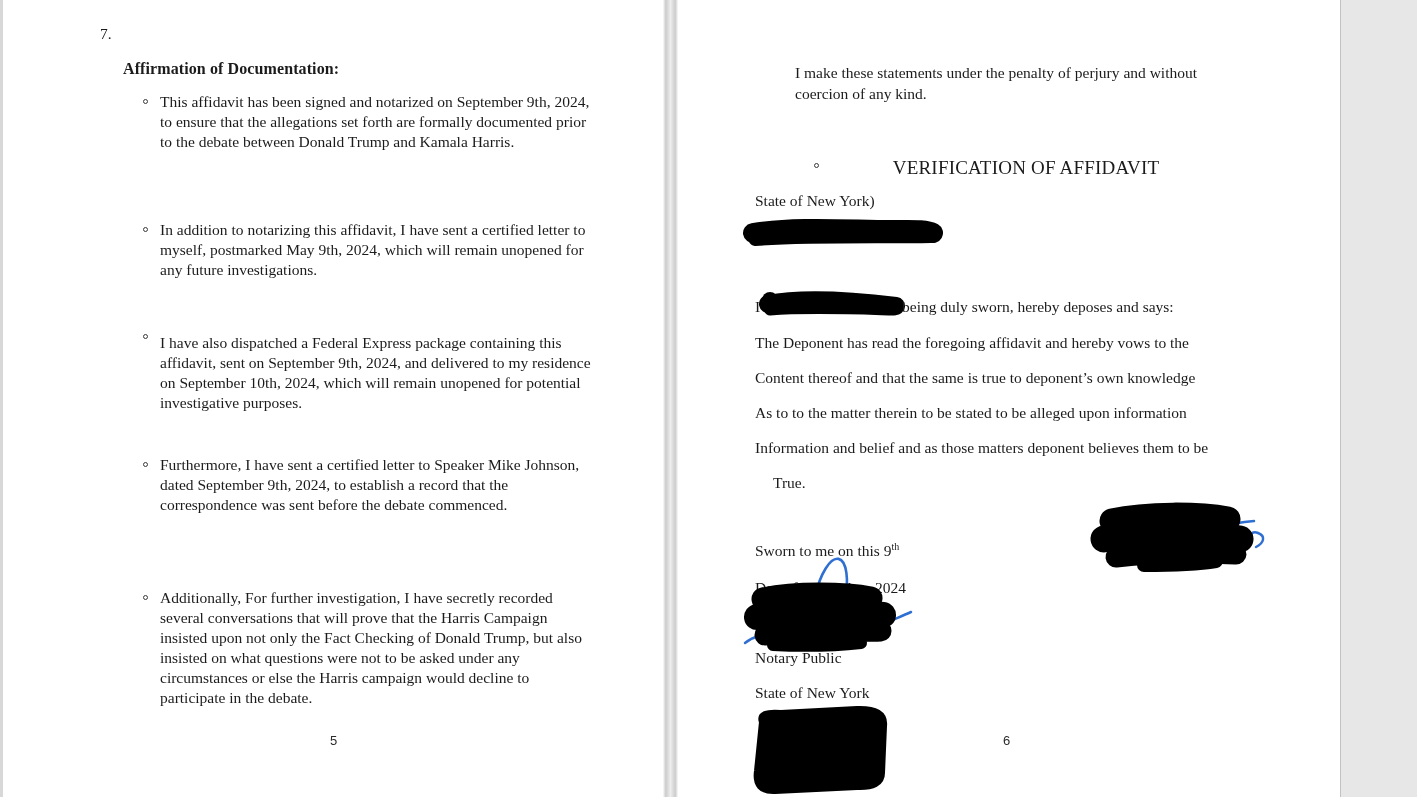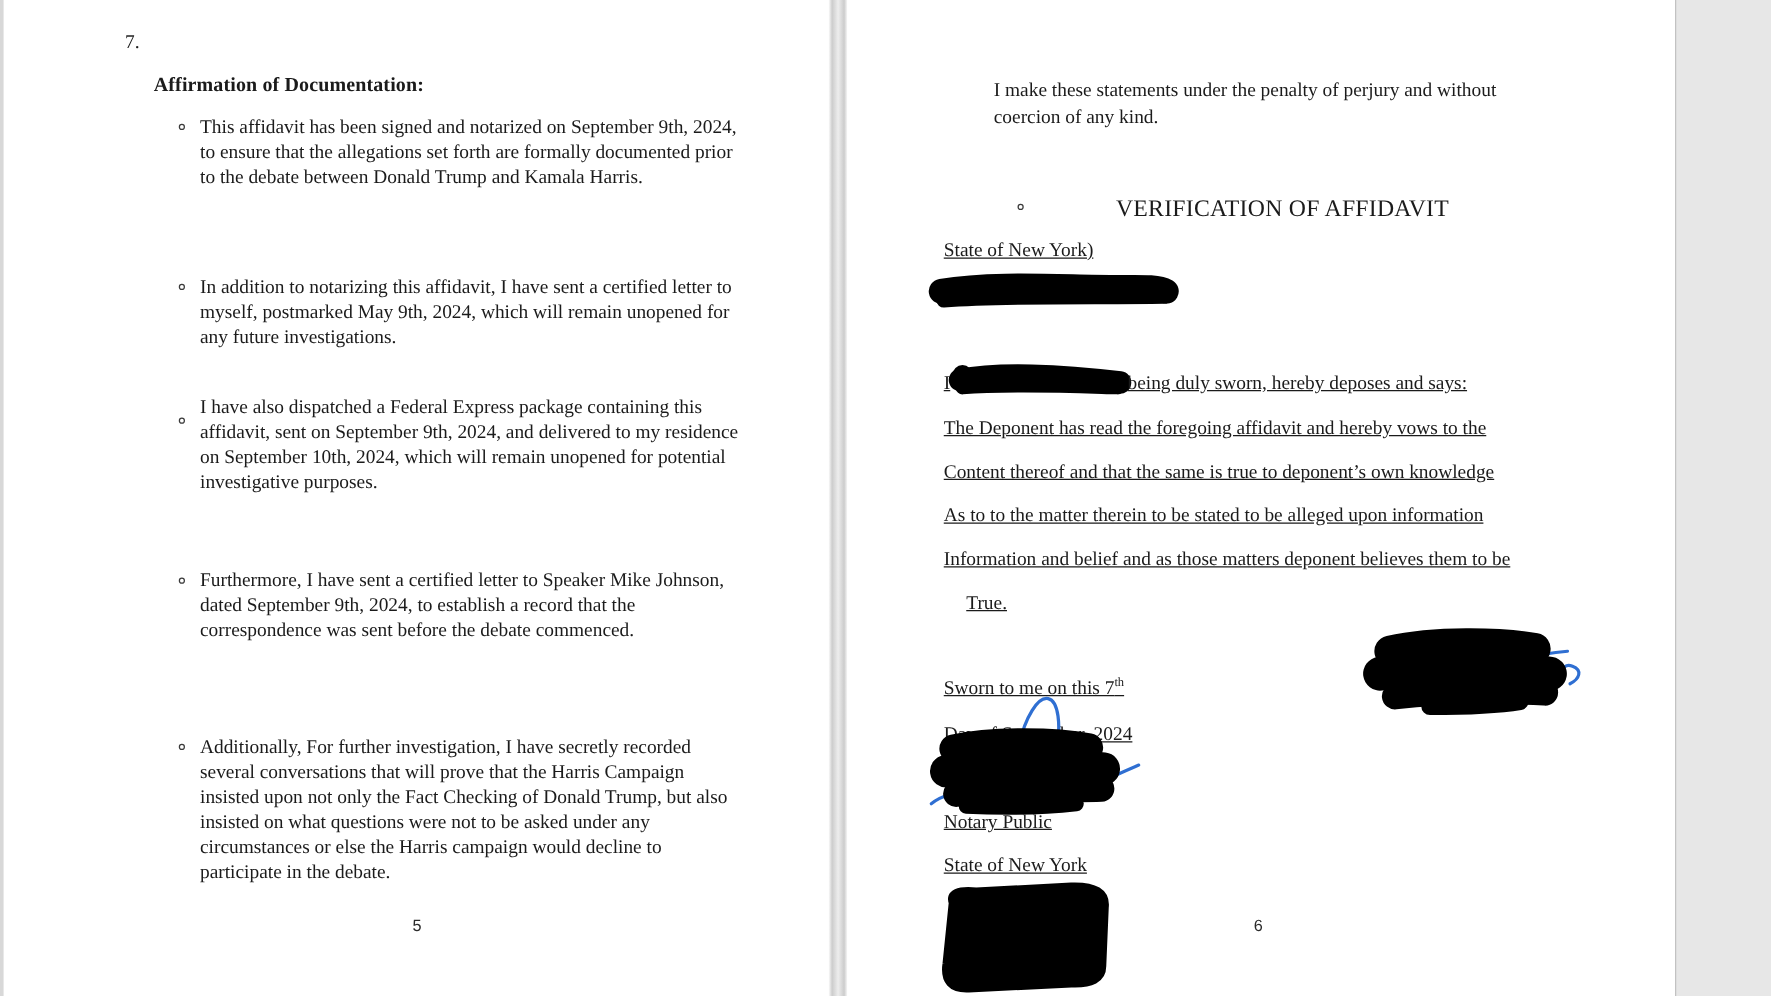--- a/index.html
+++ b/index.html
@@ -16,21 +16,21 @@
     background: #e7e7e7; border-left: 1px solid #c2c2c2; }
   .heading-num { position: absolute; left: 97px; top: 25px; font-size: 15.5px; }
   .heading-txt { position: absolute; left: 120px; top: 24px; font-size: 16px; font-weight: bold; letter-spacing: 0.1px; margin-top: 36px; }
 
   .bullet { position: absolute; left: 157px; width: 434px; font-size: 15.5px; line-height: 20px; }
   .bullet-marker { position: absolute; left: 140px; width: 5px; height: 5px;
     border: 1px solid #3a3a3a; border-radius: 50%; background: transparent; }
 
   .pagenum { position: absolute; font-family: "Liberation Sans", sans-serif; font-size: 13px; color: #2b2b2b; }
 
-  .rline { position: absolute; font-size: 15.5px; white-space: nowrap; line-height: 19px; text-decoration: underline; }
+  .rline { position: absolute; font-size: 15.5px; white-space: nowrap; line-height: 19px; }
   .perjury { position: absolute; left: 117px; top: 62px; width: 470px; font-size: 15.5px; line-height: 21px; }
   .ver-title { position: absolute; left: 208px; top: 157px; width: 280px; text-align: center;
     font-size: 19px; letter-spacing: 0.2px; white-space: nowrap; }
   .small-o { position: absolute; left: 136px; top: 163px; width: 5px; height: 5px;
     border: 1px solid #3a3a3a; border-radius: 50%; }
   sup { font-size: 10px; vertical-align: super; line-height: 0; }
 
   .ink { position: absolute; }
   svg { display: block; overflow: visible; }
 </style>
@@ -44,21 +44,21 @@
     <span class="heading-num">7.</span>
     <span class="heading-txt">Affirmation of Documentation:</span>
 
     <span class="bullet-marker" style="top:99px"></span>
     <div class="bullet" style="top:92px">This affidavit has been signed and notarized on September 9th, 2024, to ensure that the allegations set forth are formally documented prior to the debate between Donald Trump and Kamala Harris.</div>
 
     <span class="bullet-marker" style="top:227px"></span>
     <div class="bullet" style="top:220px">In addition to notarizing this affidavit, I have sent a certified letter to myself, postmarked May 9th, 2024, which will remain unopened for any future investigations.</div>
 
     <span class="bullet-marker" style="top:334px"></span>
-    <div class="bullet" style="top:316px">I have also dispatched a Federal Express package containing this affidavit, sent on September 9th, 2024, and delivered to my residence on September 10th, 2024, which will remain unopened for potential investigative purposes.</div>
+    <div class="bullet" style="top:333px">I have also dispatched a Federal Express package containing this affidavit, sent on September 9th, 2024, and delivered to my residence on September 10th, 2024, which will remain unopened for potential investigative purposes.</div>
 
     <span class="bullet-marker" style="top:462px"></span>
     <div class="bullet" style="top:455px">Furthermore, I have sent a certified letter to Speaker Mike Johnson, dated September 9th, 2024, to establish a record that the correspondence was sent before the debate commenced.</div>
 
     <span class="bullet-marker" style="top:595px"></span>
     <div class="bullet" style="top:588px">Additionally, For further investigation, I have secretly recorded several conversations that will prove that the Harris Campaign insisted upon not only the Fact Checking of Donald Trump, but also insisted on what questions were not to be asked under any circumstances or else the Harris campaign would decline to participate in the debate.</div>
 
     <span class="pagenum" style="left:327px; top:733px">5</span>
   </div>
 
@@ -91,21 +91,21 @@
       </svg>
     </div>
     <span class="rline" style="left:224px; top:297px">being duly sworn, hereby deposes and says:</span>
 
     <span class="rline" style="left:77px; top:333px">The Deponent has read the foregoing affidavit and hereby vows to the</span>
     <span class="rline" style="left:77px; top:368px">Content thereof and that the same is true to deponent’s own knowledge</span>
     <span class="rline" style="left:77px; top:438px">Information and belief and as those matters deponent believes them to be</span>
     <span class="rline" style="left:77px; top:403px">As to to the matter therein to be stated to be alleged upon information</span>
     <span class="rline" style="left:95px; top:473px">True.</span>
 
-    <span class="rline" style="left:77px; top:541px"><span>Sworn to me on this 7</span><sup>th</sup></span>
+    <span class="rline" style="left:77px; top:541px"><span>Sworn to me on this 9</span><sup>th</sup></span>
     <span class="rline" style="left:77px; top:578px">Day of September, 2024</span>
 
     <div class="ink" style="left:122px; top:552px">
       <svg width="60" height="95" viewBox="0 0 60 95">
         <ellipse cx="30" cy="47" rx="15" ry="41" transform="rotate(12 30 47)" fill="none" stroke="#2f6fd2" stroke-width="2.6"></ellipse>
       </svg>
     </div>
 
     <div class="ink" style="left:410px; top:503px">
       <svg width="182" height="78" viewBox="0 0 182 78">

